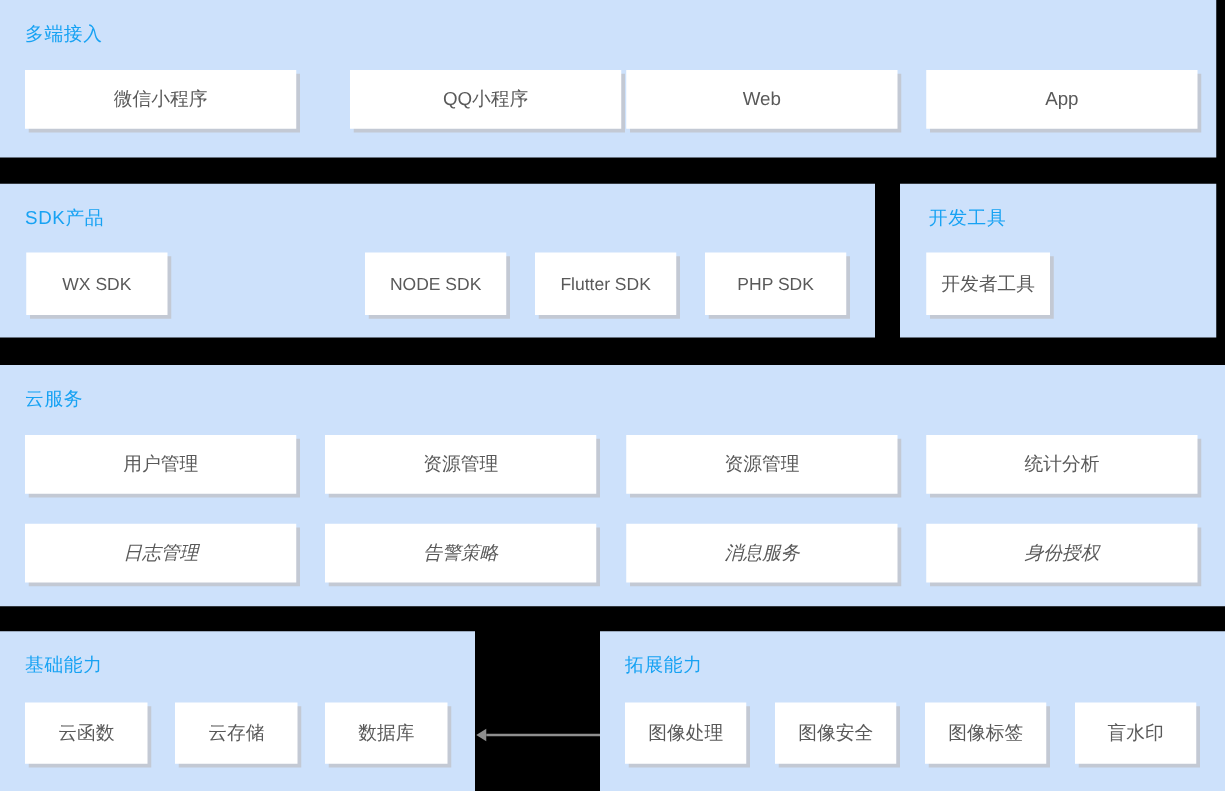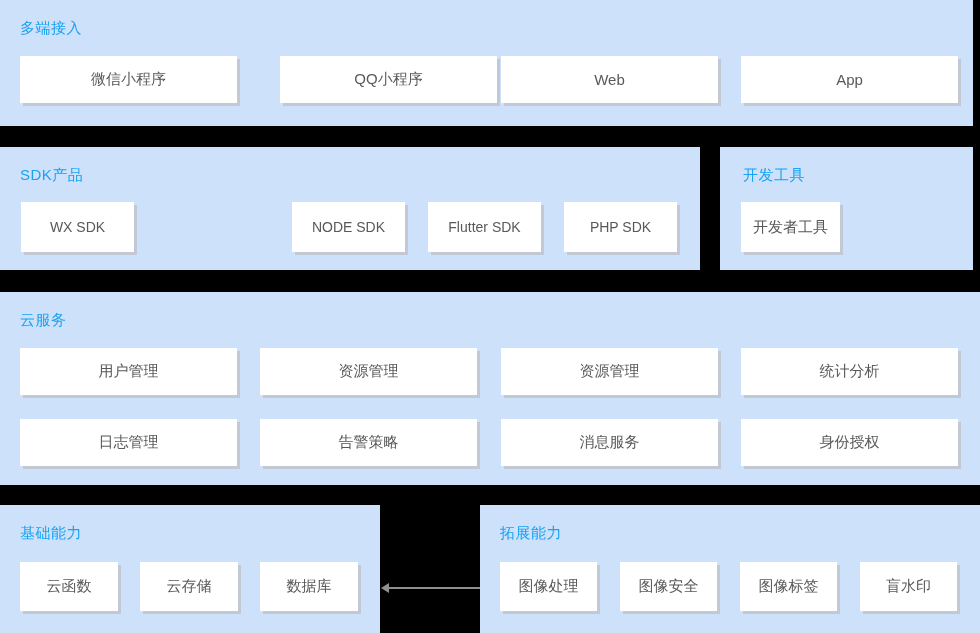--- a/index.html
+++ b/index.html
@@ -54,21 +54,21 @@
   #panel-sdk .b3{left:292px;} #panel-sdk .b4{left:428px;}
   #panel-sdk .b5{left:564px;}
 
   
   #panel-devtools .box{top:55px;height:50px;}
   #panel-devtools .b1{left:21px;width:99px;}
   #panel-devtools .b2{left:142px;width:96px;}
 
   
   #panel-cloud .box{height:47px;width:217px;}
-  #panel-cloud .r1{top:56px;}  #panel-cloud .r2{top:127px;}
+  #panel-cloud .r1{top:56px;}  #panel-cloud .r2{top:127px;font-style:italic;}
   #panel-cloud .c1{left:20px;}  #panel-cloud .c2{left:260px;}
   #panel-cloud .c3{left:501px;} #panel-cloud .c4{left:741px;}
 
   
   #panel-basic .box{top:57px;height:49px;width:98px;}
   #panel-basic .b1{left:20px;} #panel-basic .b2{left:140px;} #panel-basic .b3{left:260px;}
 
   
   #panel-ext .box{top:57px;height:49px;width:97px;}
   #panel-ext .b1{left:20px;}  #panel-ext .b2{left:140px;}

